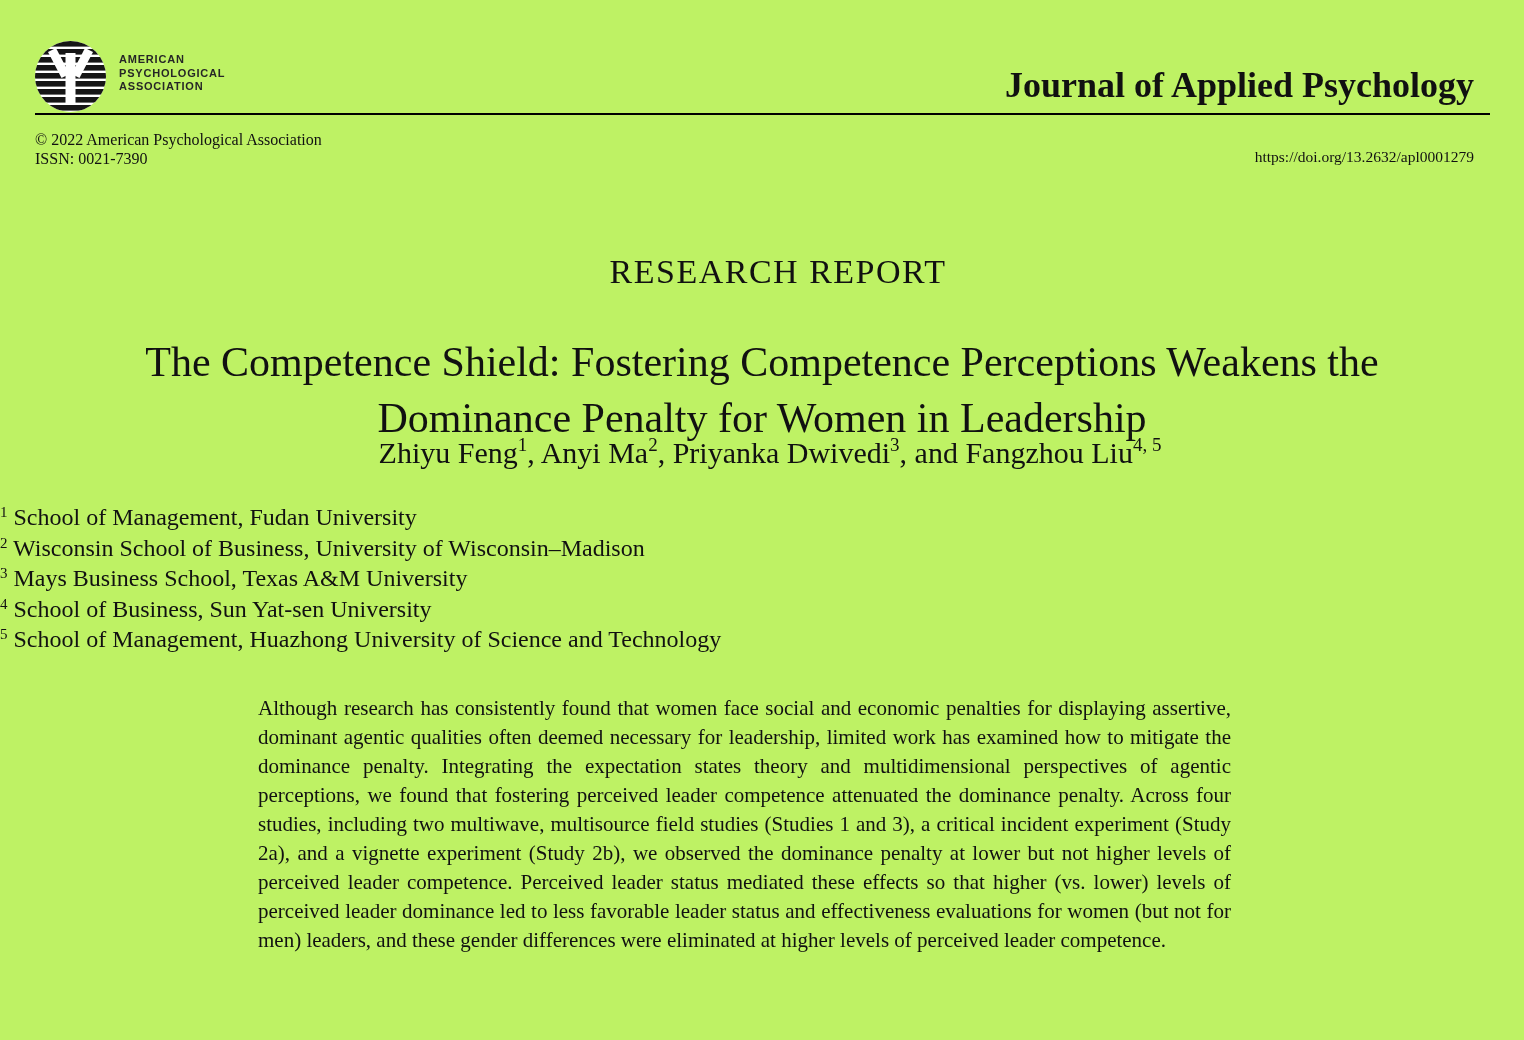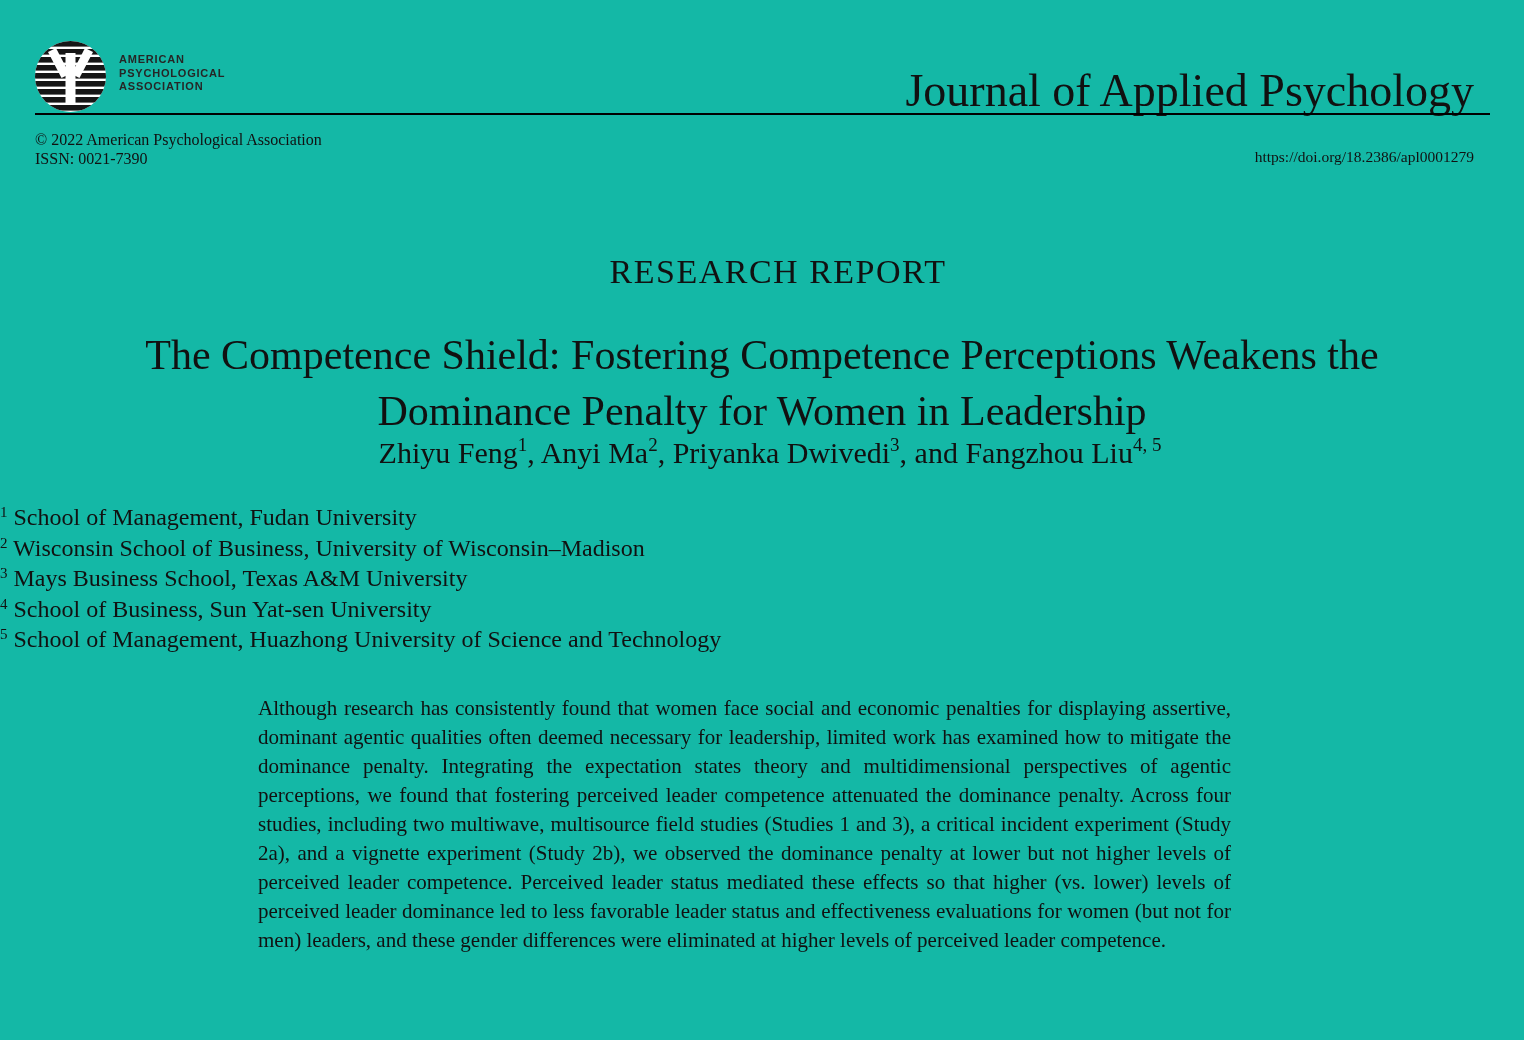--- a/index.html
+++ b/index.html
@@ -1,20 +1,20 @@
 <!DOCTYPE html>
 <html><head>
 <meta charset="utf-8">
 <style>
   html, body { margin: 0; padding: 0; background: #e8e8e8; }
   .page {
     position: relative;
     width: 1524px;
     height: 1040px;
-    background: #14b8a6;
+    background: #bef264;
     font-family: "Liberation Serif", serif;
     color: #111111;
     overflow: hidden;
   }
 
   
   .brand { position: absolute; left: 35px; top: 41px; display: flex; gap: 13px; }
   .logo-svg { display: block; }
   .wordmark {
     padding-top: 12px;
@@ -23,22 +23,22 @@
     font-size: 11px;
     line-height: 13.5px;
     letter-spacing: 0.8px;
     color: #262626;
   }
   .journal-title {
     position: absolute;
     top: 64px;
     right: 50px;
     margin: 0;
-    font-size: 46px;
-    font-weight: normal;
+    font-size: 36px;
+    font-weight: bold;
     white-space: nowrap;
   }
   .rule {
     position: absolute;
     left: 35px;
     right: 34px;
     top: 113px;
     height: 0;
     border: none;
     border-top: 2px solid #000000;
@@ -70,21 +70,21 @@
     font-size: 34px;
     font-weight: normal;
     letter-spacing: 1.5px;
     margin: 16px;
   }
   .article-title {
     position: absolute;
     top: 327px;
     left: 30px;
     right: 30px;
-    margin: 0;
+    margin: 7px;
     text-align: center;
     font-size: 42px;
     line-height: 56px;
     font-weight: normal;
   }
   .authors {
     position: absolute;
     top: 436px;
     left: 0;
     width: 100%;
@@ -169,21 +169,21 @@
 
   <h1 class="journal-title">Journal of Applied Psychology</h1>
 
   <hr class="rule">
 
   <div class="copyright-block">
     <div>© 2022 American Psychological Association</div>
     <div>ISSN: 0021-7390</div>
   </div>
 
-  <a class="doi" href="#">https://doi.org/18.2386/apl0001279</a>
+  <a class="doi" href="#">https://doi.org/13.2632/apl0001279</a>
 
   <h2 class="section-label">RESEARCH REPORT</h2>
 
   <h2 class="article-title"><span>The Competence Shield: Fostering Competence Perceptions Weakens the</span><br><span>Dominance Penalty for Women in Leadership</span></h2>
 
   <div class="authors" id="authors"><span>Zhiyu Feng</span><sup>1</sup>, <span>Anyi Ma</span><sup>2</sup>, <span>Priyanka Dwivedi</span><sup>3</sup>, and <span>Fangzhou Liu</span><sup>4, 5</sup></div>
 
   <div class="affiliations" id="affiliations">
       <div><sup>1</sup> School of Management, Fudan University</div>
       <div><sup>2</sup> Wisconsin School of Business, University of Wisconsin–Madison</div>

